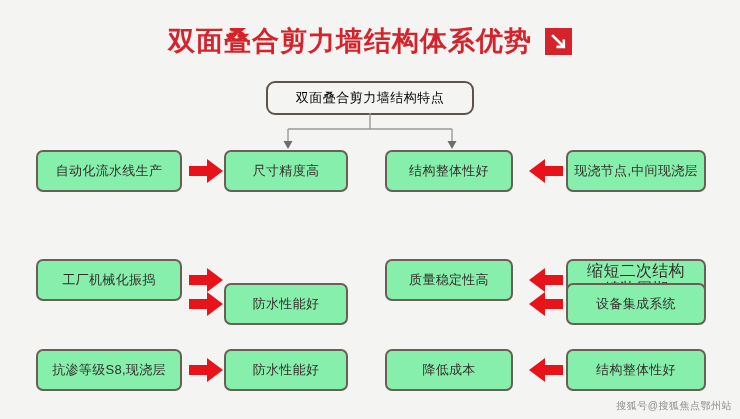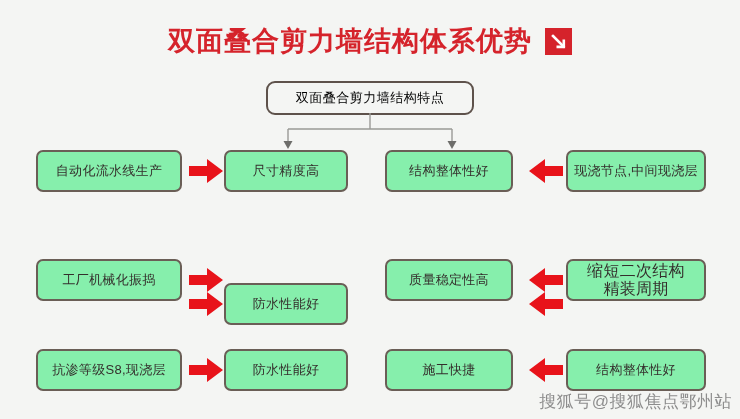--- a/index.html
+++ b/index.html
@@ -132,21 +132,21 @@
   }
   .arrow svg { display: block; }
   .arrow-right { left: 188px; }
   .arrow-left  { left: 528px; }
 
   
   .watermark {
     position: absolute;
     right: 8px;
     bottom: 6px;
-    font-size: 17px;
+    font-size: 10px;
     color: #8d8d8d;
     letter-spacing: 0.5px;
     white-space: nowrap;
   }
 </style>
 </head>
 <body>
 
 <div id="page">
 
@@ -235,36 +235,39 @@
       </svg>
     </div>
     <div class="cell col-2">
       <span class="node-label">防水性能好</span>
     </div>
     <div class="arrow arrow-left">
       <svg width="36" height="26" viewBox="0 0 36 26" aria-hidden="true">
         <polygon points="35,8 17,8 17,1 1,13 17,25 17,18 35,18" fill="#e8131a"></polygon>
       </svg>
     </div>
+    <div class="cell col-4">
+      <span class="node-label">设备集成系统</span>
+    </div>
   </div>
 
   <div class="row row-4">
     <div class="cell col-1">
       <span class="node-label">抗渗等级S8,现浇层</span>
     </div>
     <div class="arrow arrow-right">
       <svg width="36" height="26" viewBox="0 0 36 26" aria-hidden="true">
         <polygon points="1,8 19,8 19,1 35,13 19,25 19,18 1,18" fill="#e8131a"></polygon>
       </svg>
     </div>
     <div class="cell col-2">
       <span class="node-label">防水性能好</span>
     </div>
     <div class="cell col-3">
-      <span class="node-label">施工快捷</span>
+      <span class="node-label">降低成本</span>
     </div>
     <div class="arrow arrow-left">
       <svg width="36" height="26" viewBox="0 0 36 26" aria-hidden="true">
         <polygon points="35,8 17,8 17,1 1,13 17,25 17,18 35,18" fill="#e8131a"></polygon>
       </svg>
     </div>
     <div class="cell col-4">
       <span class="node-label">结构整体性好</span>
     </div>
   </div>

